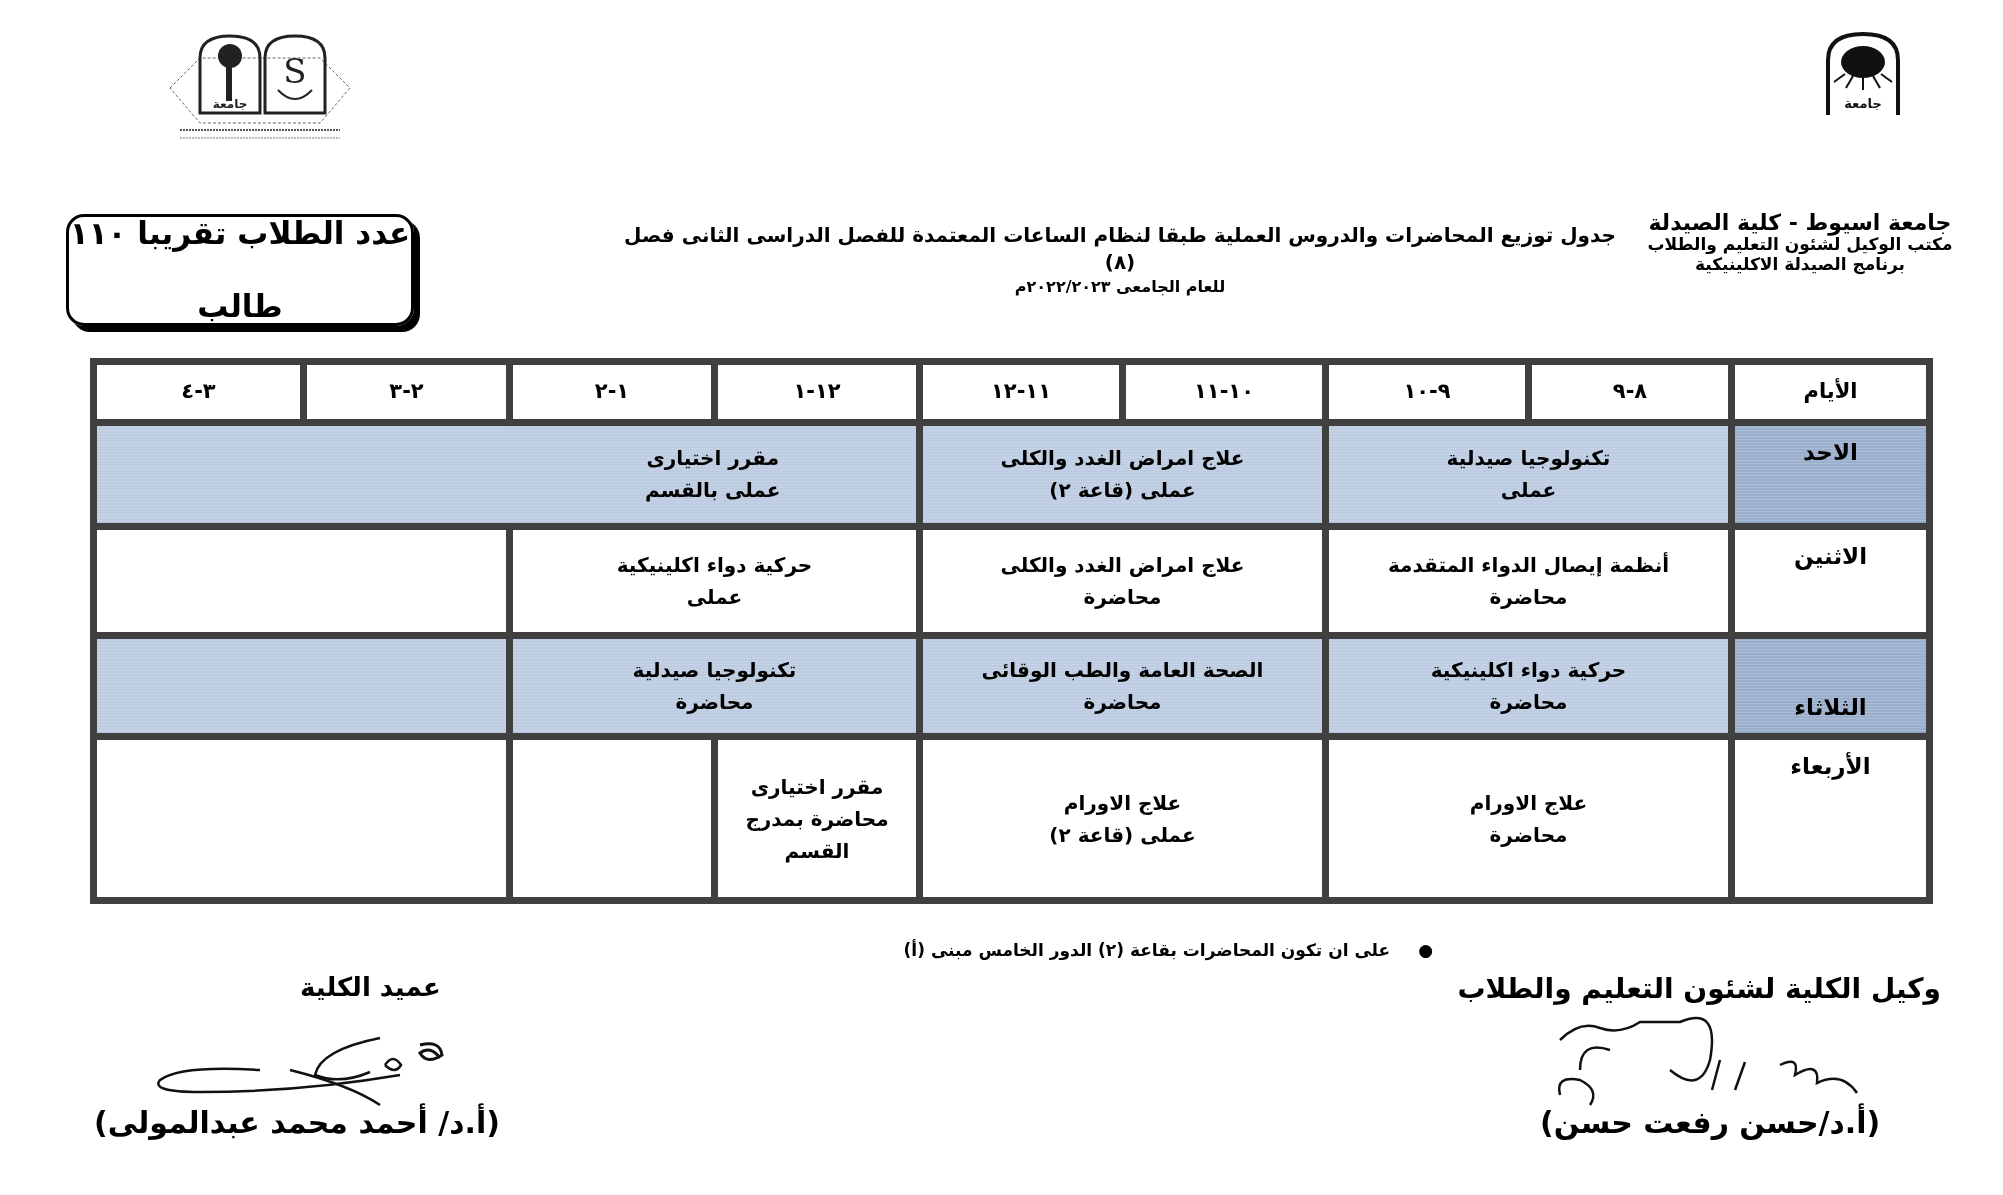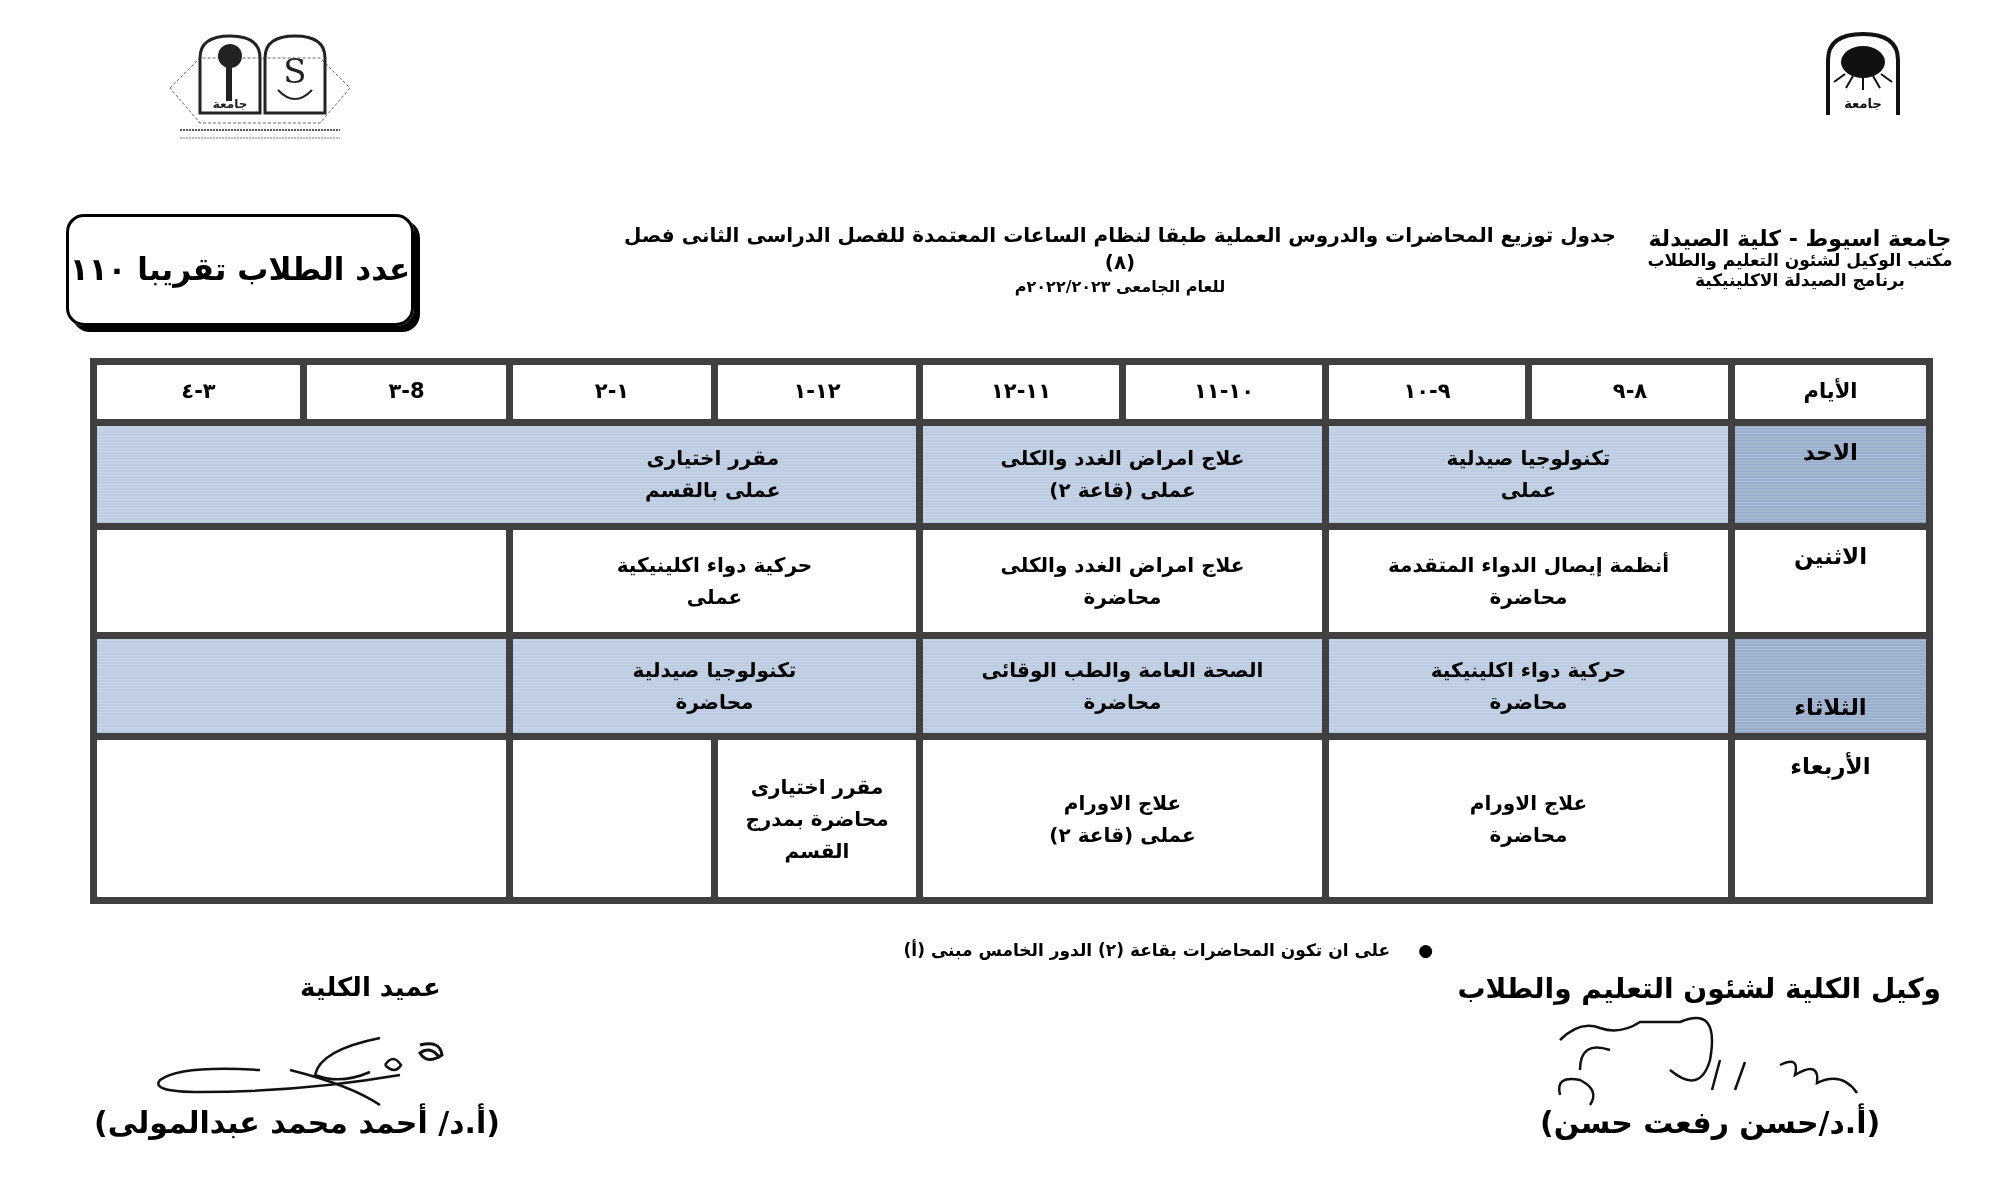--- a/index.html
+++ b/index.html
@@ -8,21 +8,21 @@
     font-family: "DejaVu Sans", "Liberation Sans", sans-serif; color: #000;
   }
   .abs { position: absolute; }
   .rtl { direction: rtl; }
 
   
   .logo-left { left: 160px; top: 28px; width: 200px; height: 118px; }
   .logo-right { left: 1818px; top: 30px; width: 90px; height: 88px; }
 
   
-  .hdr-right { right: 38px; top: 226px; width: 330px; text-align: center; line-height: 1.15; font-weight: bold; }
+  .hdr-right { right: 38px; top: 210px; width: 330px; text-align: center; line-height: 1.15; font-weight: bold; }
   .hdr-right .l1 { font-size: 22px; }
   .hdr-right .l2 { font-size: 17px; }
   .hdr-right .l3 { font-size: 17px; }
 
   .hdr-center { left: 620px; top: 222px; width: 1000px; text-align: center; font-weight: bold; line-height: 1.35; }
   .hdr-center .t1 { font-size: 20px; }
   .hdr-center .t2 { font-size: 16px; }
 
   .count-box {
     left: 66px; top: 214px; width: 342px; height: 106px;
@@ -99,20 +99,21 @@
   <div class="l3">برنامج الصيدلة الاكلينيكية</div>
 </div>
 
 <div class="abs hdr-center rtl">
   <div class="t1">جدول توزيع المحاضرات والدروس العملية طبقا لنظام الساعات المعتمدة للفصل الدراسى الثانى فصل (٨)</div>
   <div class="t2">للعام الجامعى ٢٠٢٢/٢٠٢٣م</div>
 </div>
 
 <div class="abs count-box rtl">
   <div>عدد الطلاب تقريبا ١١٠</div>
+  <div>طالب</div>
 </div>
 
 <table class="sched">
   <colgroup>
     <col style="width:198px">
     <col style="width:203px">
       <col style="width:203px">
       <col style="width:203px">
       <col style="width:203px">
     <col style="width:205px">
@@ -122,21 +123,21 @@
   </colgroup>
   <tbody>
       <tr class="head">
     <td>الأيام</td>
     <td>٨-٩</td>
     <td>٩-١٠</td>
     <td>١٠-١١</td>
     <td>١١-١٢</td>
     <td>١٢-١</td>
     <td>١-٢</td>
-    <td>8-٣</td>
+    <td>٢-٣</td>
     <td>٣-٤</td>
   </tr>
 
   <tr style="height:84px">
     <td class="day shade-dark">الاحد</td>
     <td colspan="2" class="shade">
       <div>تكنولوجيا صيدلية</div>
       <div>عملى</div>
     </td>
     <td colspan="2" class="shade">

